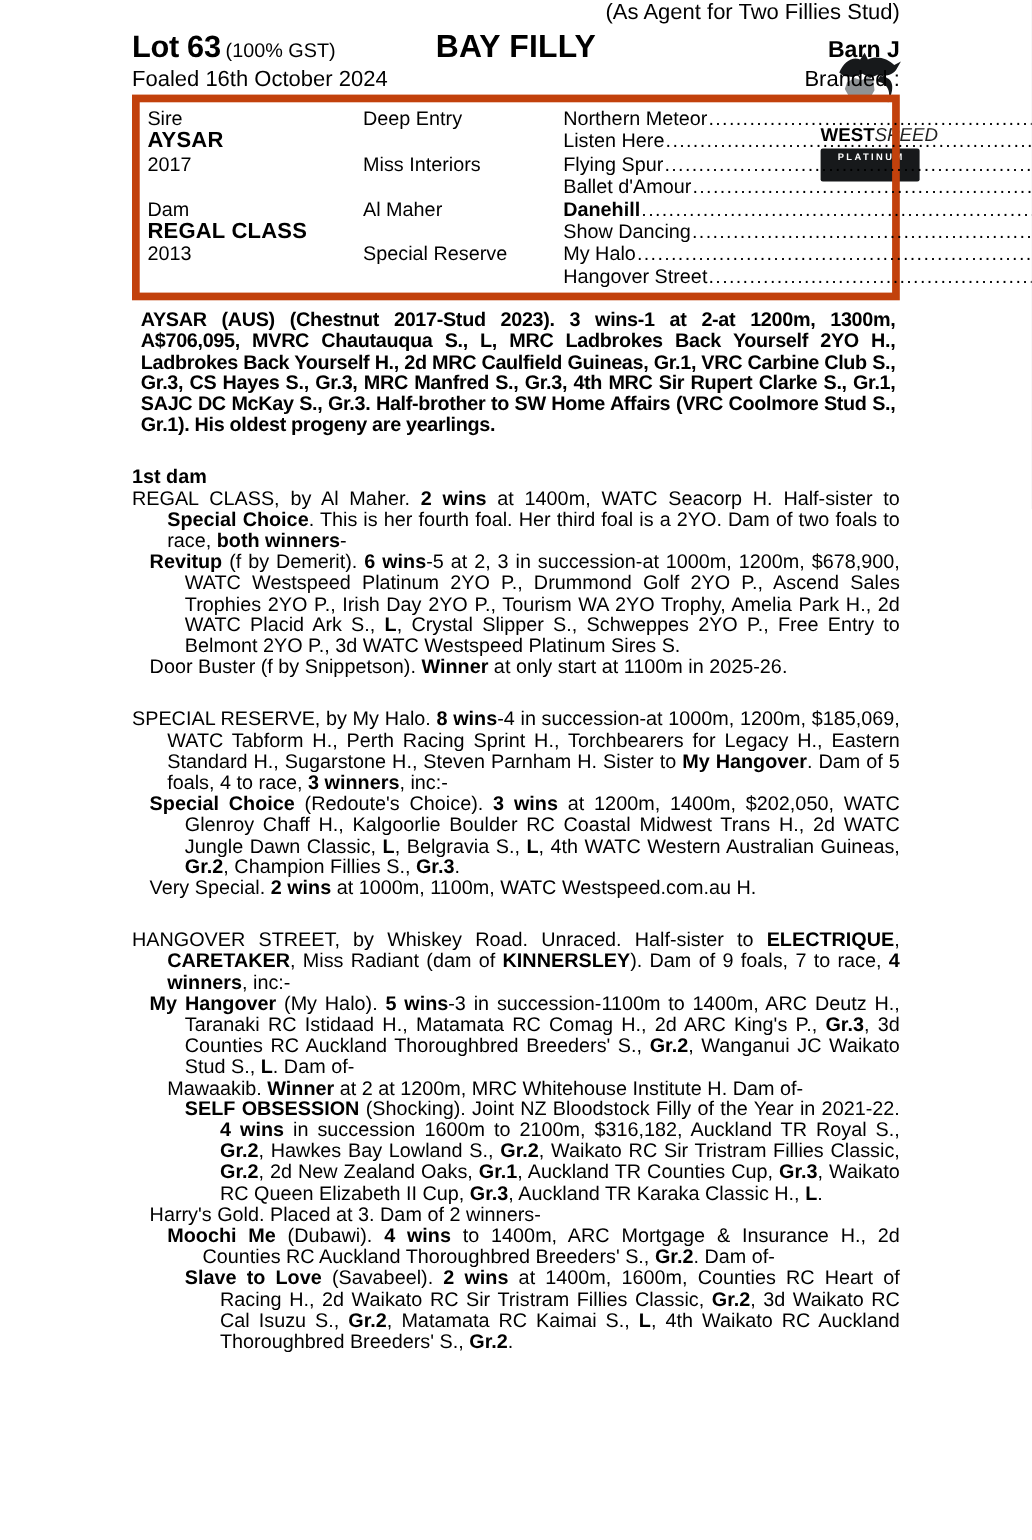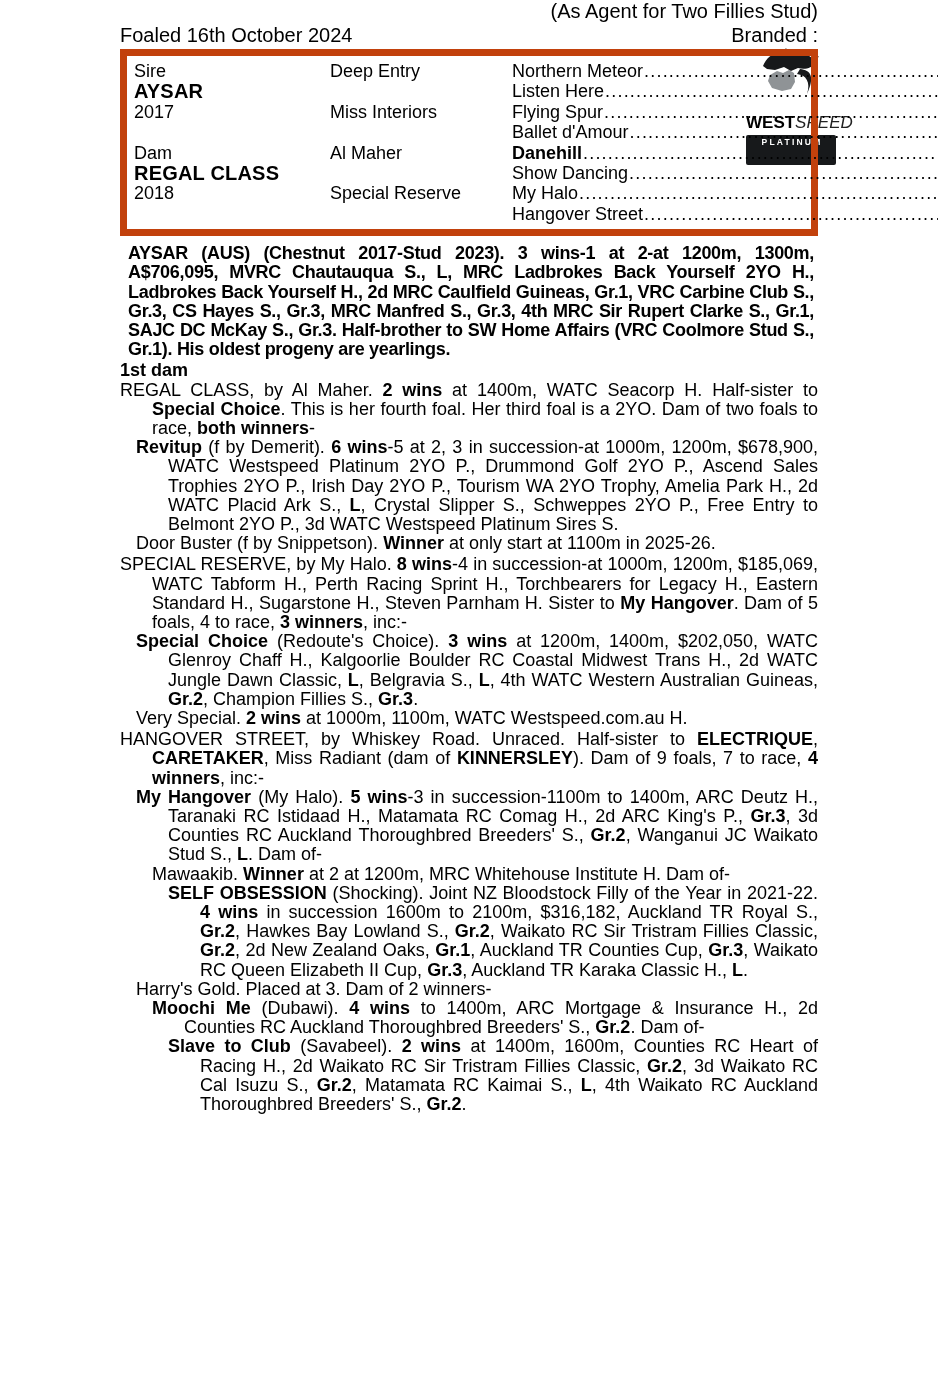--- a/index.html
+++ b/index.html
@@ -59,21 +59,21 @@
   .dots::after { content:"................................................................................"; letter-spacing:1.2px; }
   .b { font-weight:bold; }
 
   
   .sire-para {
     margin:8px 4px 0 8px;
     font-weight:bold; font-size:18px; line-height:19.2px;
     letter-spacing:-0.3px;
     text-align:justify;
   }
-  .section { margin-top:2px; }
+  .section { margin-top:28px; }
   .dam-heading { font-weight:bold; font-size:18px; line-height:19.2px; }
   .para { margin:0; font-size:18px; line-height:19.2px; text-align:justify; }
   .lv0 { padding-left:32px; text-indent:-32px; }
   .lv1 { padding-left:48px; text-indent:-32px; }
   .lv2 { padding-left:64px; text-indent:-32px; }
   .lv3 { padding-left:80px; text-indent:-32px; }
 </style>
 </head>
 <body>
 
@@ -86,35 +86,40 @@
       <path d="M45 23 C56 24 60 31 52 48 C56 36 51 29 42 28 Z" fill="#17191b"></path>
     </svg>
     <div class="logo-word"><span class="w1">WEST</span><span class="w2">SPEED</span></div>
     <div class="logo-badge">PLATINUM</div>
   </div>
 
   <div class="content">
 
     <div class="agent">(As Agent for Two Fillies Stud)</div>
 
+    <div class="lot-row">
+      <div class="lot-left"><span class="lot-num">Lot 63</span> <span class="gst">(100% GST)</span></div>
+      <div class="horse-title">BAY FILLY</div>
+      <div class="barn">Barn J</div>
+    </div>
 
     <div class="foaled-row">
       <span>Foaled 16th October 2024</span>
       <span>Branded :</span>
     </div>
 
     <div class="ped-table">
       <div>
         <div class="prow">Sire</div>
         <div class="prow pname">AYSAR</div>
         <div class="prow">2017</div>
         <div class="prow"></div>
         <div class="prow">Dam</div>
         <div class="prow pname">REGAL CLASS</div>
-        <div class="prow">2018</div>
+        <div class="prow">2013</div>
         <div class="prow"></div>
       </div>
       <div>
         <div class="prow">Deep Entry</div>
         <div class="prow"></div>
         <div class="prow">Miss Interiors</div>
         <div class="prow"></div>
         <div class="prow">Al Maher</div>
         <div class="prow"></div>
         <div class="prow">Special Reserve</div>
@@ -171,17 +176,17 @@
       <p class="para lv1">Very Special. <b>2 wins</b> at 1000m, 1100m, WATC Westspeed.com.au H.</p>
     </div>
 
     <div class="section">
       <p class="para lv0">HANGOVER STREET, by Whiskey Road. Unraced. Half-sister to <b>ELECTRIQUE</b>, <b>CARETAKER</b>, Miss Radiant (dam of <b>KINNERSLEY</b>). Dam of 9 foals, 7 to race, <b>4 winners</b>, inc:-</p>
       <p class="para lv1"><b>My Hangover</b> (My Halo). <b>5 wins</b>-3 in succession-1100m to 1400m, ARC Deutz H., Taranaki RC Istidaad H., Matamata RC Comag H., 2d ARC King's P., <b>Gr.3</b>, 3d Counties RC Auckland Thoroughbred Breeders' S., <b>Gr.2</b>, Wanganui JC Waikato Stud S., <b>L</b>. Dam of-</p>
       <p class="para lv2">Mawaakib. <b>Winner</b> at 2 at 1200m, MRC Whitehouse Institute H. Dam of-</p>
       <p class="para lv3"><b>SELF OBSESSION</b> (Shocking). Joint NZ Bloodstock Filly of the Year in 2021-22. <b>4 wins</b> in succession 1600m to 2100m, $316,182, Auckland TR Royal S., <b>Gr.2</b>, Hawkes Bay Lowland S., <b>Gr.2</b>, Waikato RC Sir Tristram Fillies Classic, <b>Gr.2</b>, 2d New Zealand Oaks, <b>Gr.1</b>, Auckland TR Counties Cup, <b>Gr.3</b>, Waikato RC Queen Elizabeth II Cup, <b>Gr.3</b>, Auckland TR Karaka Classic H., <b>L</b>.</p>
       <p class="para lv1">Harry's Gold. Placed at 3. Dam of 2 winners-</p>
       <p class="para lv2"><b>Moochi Me</b> (Dubawi). <b>4 wins</b> to 1400m, ARC Mortgage &amp; Insurance H., 2d Counties RC Auckland Thoroughbred Breeders' S., <b>Gr.2</b>. Dam of-</p>
-      <p class="para lv3"><b>Slave to Club</b> (Savabeel). <b>2 wins</b> at 1400m, 1600m, Counties RC Heart of Racing H., 2d Waikato RC Sir Tristram Fillies Classic, <b>Gr.2</b>, 3d Waikato RC Cal Isuzu S., <b>Gr.2</b>, Matamata RC Kaimai S., <b>L</b>, 4th Waikato RC Auckland Thoroughbred Breeders' S., <b>Gr.2</b>.</p>
+      <p class="para lv3"><b>Slave to Love</b> (Savabeel). <b>2 wins</b> at 1400m, 1600m, Counties RC Heart of Racing H., 2d Waikato RC Sir Tristram Fillies Classic, <b>Gr.2</b>, 3d Waikato RC Cal Isuzu S., <b>Gr.2</b>, Matamata RC Kaimai S., <b>L</b>, 4th Waikato RC Auckland Thoroughbred Breeders' S., <b>Gr.2</b>.</p>
     </div>
 
   </div>
 </div>
 
 </body></html>

